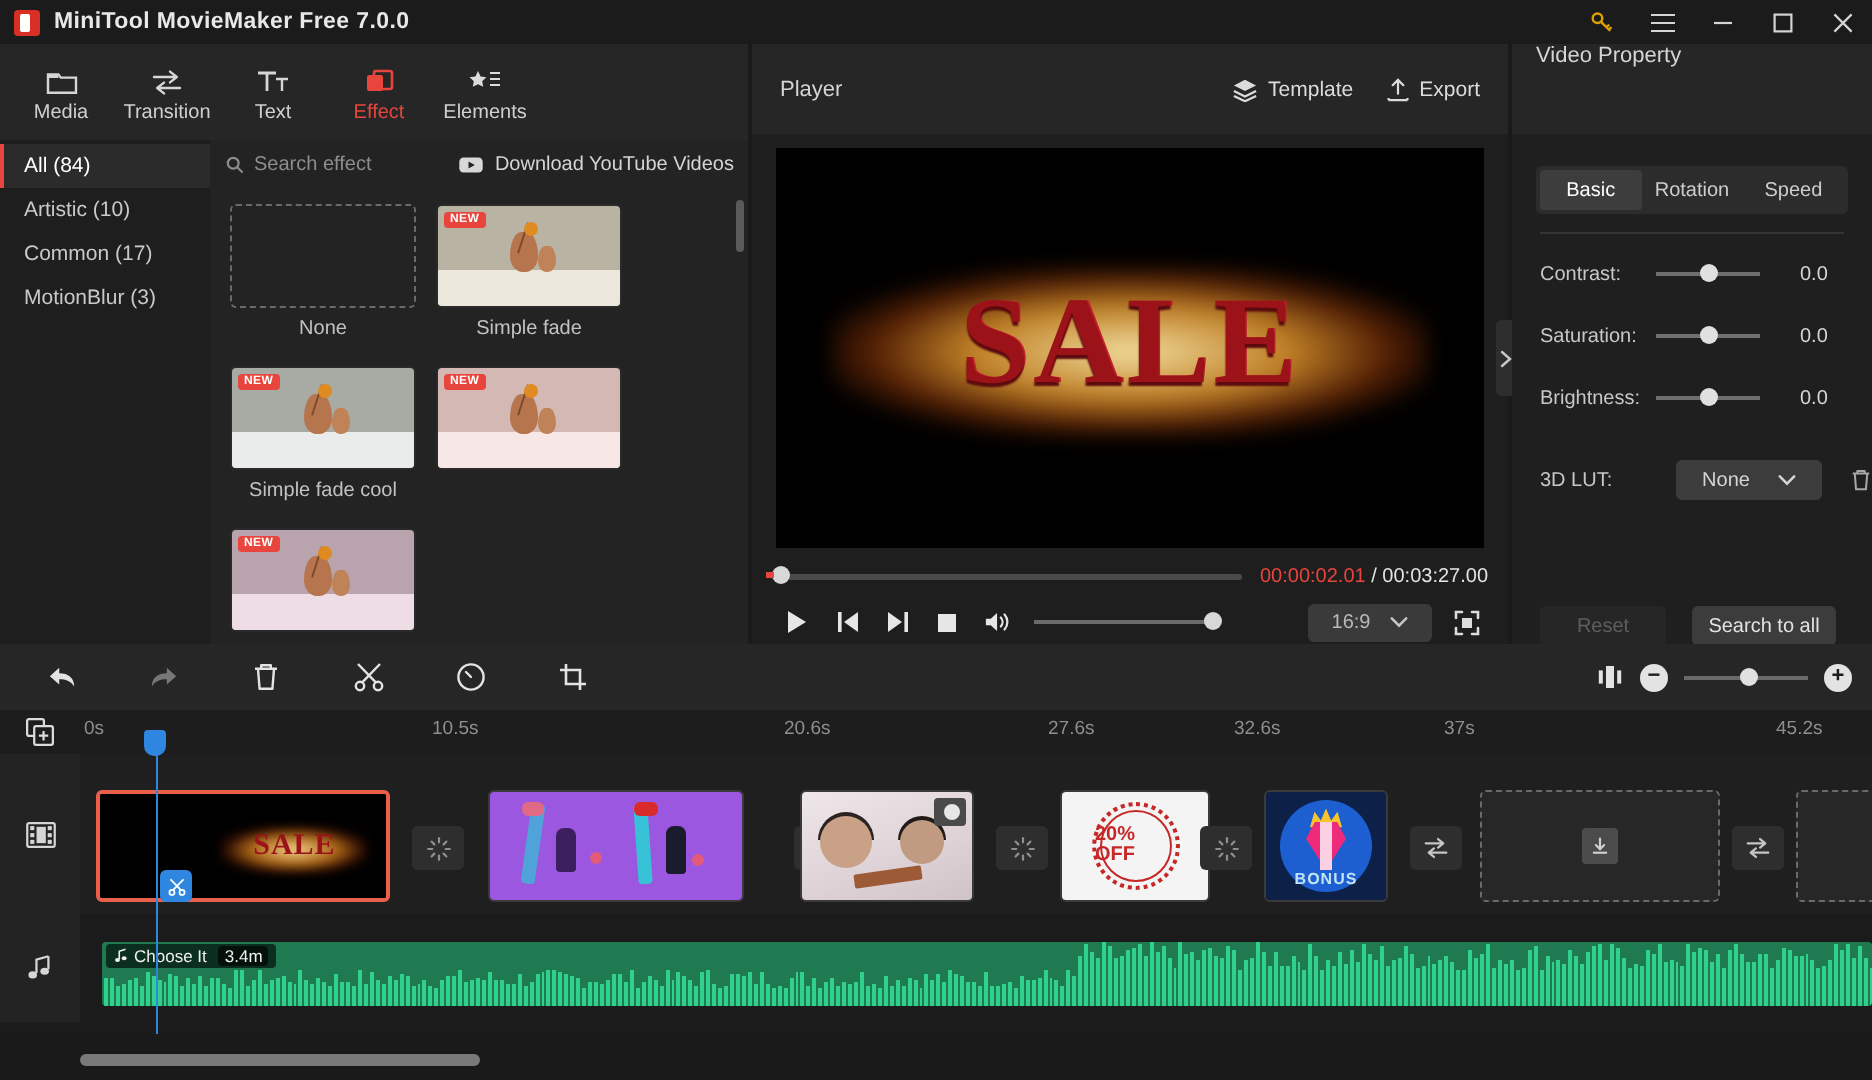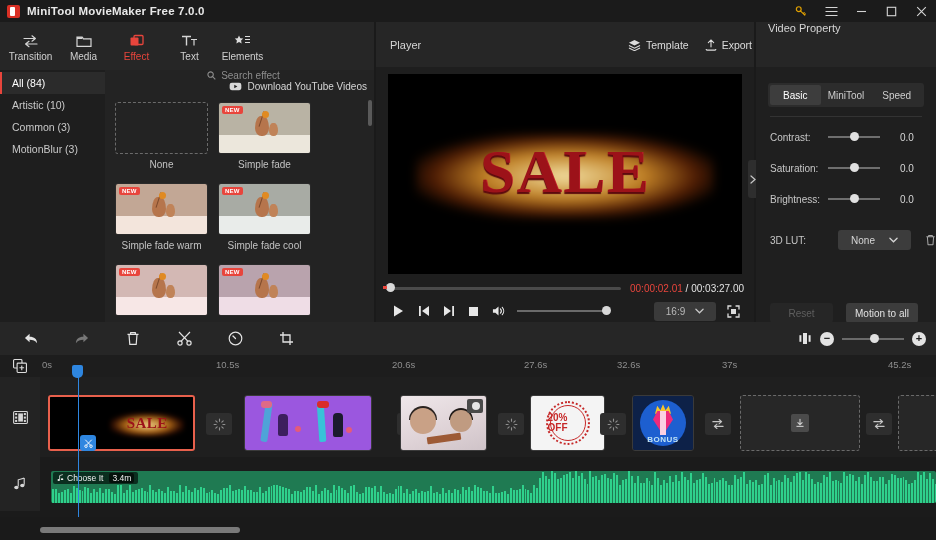--- a/index.html
+++ b/index.html
@@ -59,21 +59,21 @@
   .catitem.active { background:#2b2b2b; color:#ffffff; }
   .catitem.active::before {
     content:""; position:absolute; left:0; top:0; width:2px; height:100%; background:#e8453c;
   }
 
   
   .effectcol {
     position:absolute; left:105px; top:70px; width:269px; height:252px;
     background:#232323;
   }
-  .eff-top { height:24px; display:flex; align-items:center; background:#232323;flex-direction:column; }
+  .eff-top { height:24px; display:flex; align-items:center; background:#232323; }
   .eff-search { display:flex; align-items:center; gap:5px; margin-left:8px; color:#8d8d8d; font-size:10px; }
   .eff-yt { margin-left:auto; margin-right:7px; display:flex; align-items:center; gap:5px; color:#d5d5d5; font-size:10px; cursor:default; }
   .eff-grid { position:relative; padding:8px 0 0 10px; display:flex; flex-wrap:wrap; gap:3px 10px; height:228px; overflow:hidden; }
   .eff-cell { width:93px; }
   .eff-thumb {
     width:93px; height:52px; border-radius:3px; position:relative; overflow:hidden;
     background:#2a2a2a; border:1px solid transparent;
   }
   .eff-thumb.none { border:1px dashed #6a6a6a; background:#232323; }
   .eff-badge {
@@ -92,21 +92,21 @@
   .vase .bud { position:absolute; left:47%; bottom:70%; width:7px; height:7px; border-radius:50%; background:#e08a22; }
   .eff-scrollbar { position:absolute; right:2px; top:6px; width:4px; height:222px; }
   .eff-scrollthumb { width:4px; height:26px; background:#5a5a5a; border-radius:2px; }
 
   
   .player {
     position:absolute; left:376px; top:22px; width:378px; height:300px; background:#1e1e1e;
   }
   .player-head { height:45px; display:flex; align-items:center; background:#262626; }
   .player-head .ph-title { margin-left:14px; font-size:11px; color:#d5d5d5; }
-  .ph-actions { margin-left:auto; display:flex; align-items:center; gap:16px; margin-right:2px; }
+  .ph-actions { margin-left:auto; display:flex; align-items:center; gap:16px; margin-right:14px; }
   .ph-act { display:flex; align-items:center; gap:5px; font-size:10.5px; color:#dcdcdc; cursor:default; }
   .stage {
     position:absolute; left:12px; top:52px; width:354px; height:200px; background:#000; overflow:hidden;
   }
   .stage .glow {
     position:absolute; left:8%; top:30%; width:84%; height:42%;
     background:radial-gradient(ellipse at 50% 50%, rgba(255,235,170,.95) 0%, rgba(255,170,50,.75) 38%, rgba(190,70,10,.42) 62%, rgba(0,0,0,0) 78%);
     filter:blur(5px);
   }
   .stage .saletext {
@@ -299,74 +299,74 @@
         <svg width="11" height="11" viewBox="0 0 11 11">
             <path d="M1.2 1.2 L9.8 9.8 M9.8 1.2 L1.2 9.8" stroke="#d4d4d4" stroke-width="1.1"></path>
           </svg>
       </div>
     </div>
   </div>
 
   <div class="navbar">
     <div class="navtab">
       <span class="nt-ic">
+        <svg width="16" height="14" viewBox="0 0 16 14">
+            <path d="M1 3.2h5.2l1.2 1.6H15V12.4H1z" fill="none" stroke="#d6d6d6" stroke-width="1.2"></path>
+            <rect x="1" y="3.2" width="5.2" height="1.8" fill="#d6d6d6"></rect>
+          </svg>
+      </span>
+      <span class="nt-label">Media</span>
+    </div>
+    <div class="navtab">
+      <span class="nt-ic">
         <svg width="17" height="14" viewBox="0 0 17 14">
             <path d="M2 4.5h11 M10 1.8 L13.4 4.5 L10 7.2" fill="none" stroke="#d6d6d6" stroke-width="1.2" stroke-linecap="round" stroke-linejoin="round"></path>
             <path d="M15 10h-11 M7 7.3 L3.6 10 L7 12.7" fill="none" stroke="#d6d6d6" stroke-width="1.2" stroke-linecap="round" stroke-linejoin="round"></path>
           </svg>
       </span>
       <span class="nt-label">Transition</span>
     </div>
     <div class="navtab">
       <span class="nt-ic">
-        <svg width="16" height="14" viewBox="0 0 16 14">
-            <path d="M1 3.2h5.2l1.2 1.6H15V12.4H1z" fill="none" stroke="#d6d6d6" stroke-width="1.2"></path>
-            <rect x="1" y="3.2" width="5.2" height="1.8" fill="#d6d6d6"></rect>
+        <svg width="17" height="14" viewBox="0 0 17 14">
+            <path d="M1 2.5h9 M5.5 2.5v9" stroke="#d6d6d6" stroke-width="1.4" fill="none"></path>
+            <path d="M10 5.5h6 M13 5.5v6" stroke="#d6d6d6" stroke-width="1.2" fill="none"></path>
           </svg>
       </span>
-      <span class="nt-label">Media</span>
+      <span class="nt-label">Text</span>
     </div>
     <div class="navtab active">
       <span class="nt-ic">
         <svg width="16" height="14" viewBox="0 0 16 14">
             <rect x="5" y="1.5" width="9" height="9" rx="1" fill="none" stroke="#e8453c" stroke-width="1.3"></rect>
             <rect x="1.5" y="3.5" width="8" height="8" rx="1" fill="#e8453c"></rect>
           </svg>
       </span>
       <span class="nt-label">Effect</span>
     </div>
     <div class="navtab">
       <span class="nt-ic">
         <svg width="17" height="14" viewBox="0 0 17 14">
-            <path d="M1 2.5h9 M5.5 2.5v9" stroke="#d6d6d6" stroke-width="1.4" fill="none"></path>
-            <path d="M10 5.5h6 M13 5.5v6" stroke="#d6d6d6" stroke-width="1.2" fill="none"></path>
-          </svg>
-      </span>
-      <span class="nt-label">Text</span>
-    </div>
-    <div class="navtab">
-      <span class="nt-ic">
-        <svg width="17" height="14" viewBox="0 0 17 14">
             <path d="M5 1.5 L6.3 4.2 L9.2 4.6 L7.1 6.6 L7.6 9.4 L5 8.1 L2.4 9.4 L2.9 6.6 L0.8 4.6 L3.7 4.2 Z" fill="#dcdcdc"></path>
             <path d="M11 2.5h5 M11 5.5h5 M11 8.5h5" stroke="#dcdcdc" stroke-width="1.1"></path>
           </svg>
       </span>
       <span class="nt-label">Elements</span>
     </div>
   </div>
 
   <div class="catcol">
     <div class="catitem active">
         <span>All (84)</span>
       </div>
     <div class="catitem">
         <span>Artistic (10)</span>
       </div>
     <div class="catitem">
-        <span>Common (3)</span>
+        <span>Common (17)</span>
       </div>
     <div class="catitem">
         <span>MotionBlur (3)</span>
       </div>
   </div>
 
   <div class="effectcol">
     <div class="eff-top">
       <div class="eff-search">
         <span>
@@ -403,34 +403,20 @@
               <span class="table" style="background:#ece7dc"></span>
             <span class="v1"></span>
               <span class="v2"></span>
               <span class="stem"></span>
               <span class="bud"></span>
           </span>
         </div>
         <div class="eff-name">Simple fade</div>
       </div>
 
-      <div class="eff-cell">
-        <div class="eff-thumb">
-          <span class="eff-badge">NEW</span>
-          <span class="vase">
-            <span class="wall" style="background:#c2a795"></span>
-              <span class="table" style="background:#f3e5dc"></span>
-            <span class="v1"></span>
-              <span class="v2"></span>
-              <span class="stem"></span>
-              <span class="bud"></span>
-          </span>
-        </div>
-        <div class="eff-name">Simple fade warm</div>
-      </div>
 
       <div class="eff-cell">
         <div class="eff-thumb">
           <span class="eff-badge">NEW</span>
           <span class="vase">
             <span class="wall" style="background:#a8aba4"></span>
               <span class="table" style="background:#e9ecea"></span>
             <span class="v1"></span>
               <span class="v2"></span>
               <span class="stem"></span>
@@ -571,21 +557,21 @@
 
   <div class="proppanel">
     <div class="prop-head">
       <span>Video Property</span>
     </div>
     <div class="prop-tabs">
       <div class="prop-tab active">
           <span>Basic</span>
         </div>
       <div class="prop-tab">
-          <span>MiniTool</span>
+          <span>Rotation</span>
         </div>
       <div class="prop-tab">
           <span>Speed</span>
         </div>
     </div>
     <div class="prop-sep"></div>
 
     <div class="prop-row">
       <span class="prop-lab">Contrast:</span>
       <span class="sl-track">
@@ -623,21 +609,21 @@
             <path d="M1.5 3h9 M4 3V1.6h4V3 M2.6 3 l0.7 8.6h5.4L9.4 3" fill="none" stroke="#a8a8a8" stroke-width="1.1" stroke-linejoin="round"></path>
           </svg>
       </span>
     </div>
 
     <div class="prop-footer">
       <div class="pf-btn pf-reset">
           <span>Reset</span>
         </div>
       <div class="pf-btn pf-apply">
-          <span>Motion to all</span>
+          <span>Search to all</span>
         </div>
     </div>
   </div>
 
   <div class="tl-toolbar">
     <div class="tl-tool" style="margin-left:12px">
       <svg width="16" height="14" viewBox="0 0 17 15">
           <path d="M2 6.5 L7 2 L7 5 C12 5 15 7.5 15 12 C13 9 10.5 8.2 7 8.2 L7 11 Z" fill="#e3e3e3"></path>
         </svg>
     </div>

